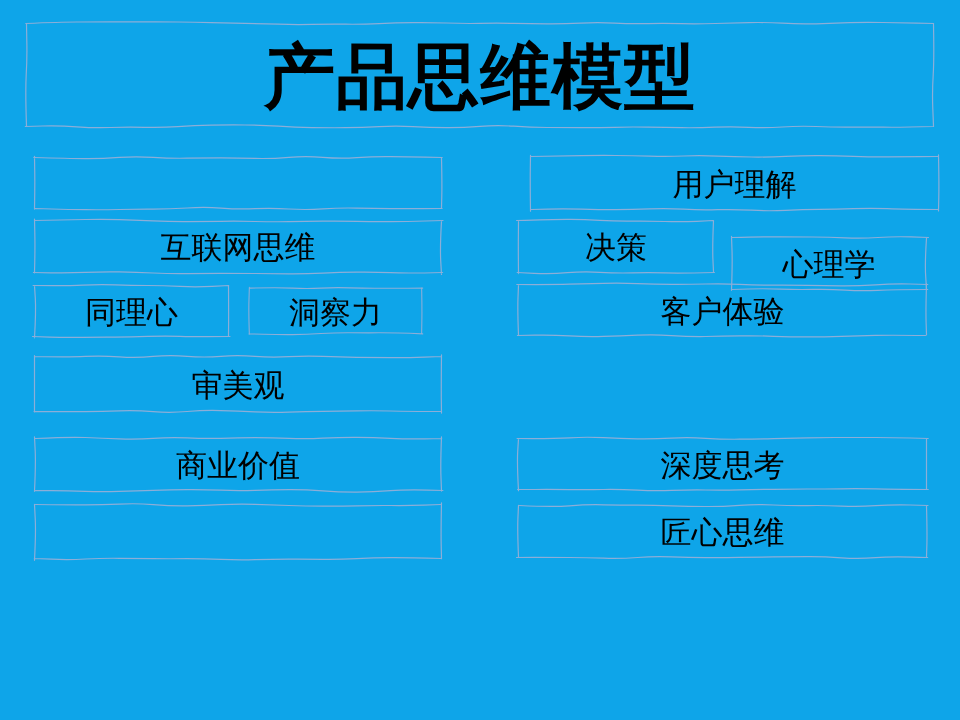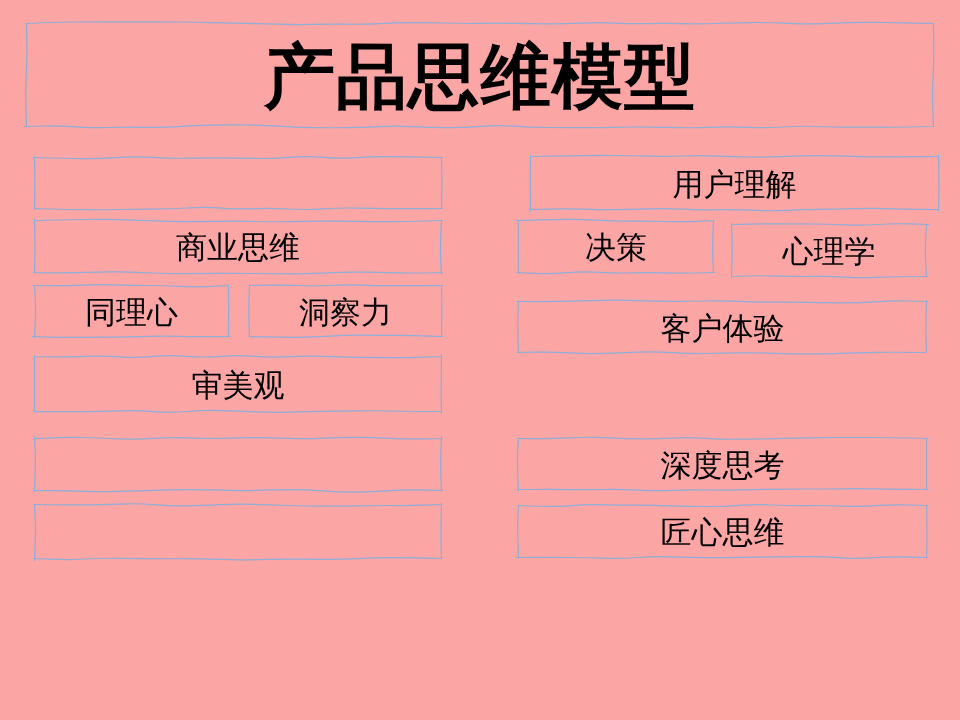--- a/index.html
+++ b/index.html
@@ -32,67 +32,68 @@
     font-weight:700;
     color:var(--text);
     white-space:nowrap;
     letter-spacing:1px;
     padding-top:4px;
   }
 </style>
 </head>
 <body>
 
-<div class="canvas" style="--line: #8caed8; --text: #000000; background: #fca5a5;">
+<div class="canvas" style="--line: #8caed8; --text: #000000; background: #0ea5e9;">
 
   <div class="sketch" style="left:25px;top:22px;width:910px;height:106px;">
       <svg viewBox="0 0 910 106">
         <path d="M0.8 1.5 Q35.1 0.0 51.9 0.0 Q68.7 -0.0 85.5 -0.1 Q102.3 -0.1 119.1 -0.1 Q135.9 -0.2 152.7 -0.0 Q169.5 0.1 186.3 0.6 Q203.1 1.0 219.9 1.4 Q236.6 1.7 253.4 2.2 Q270.2 2.8 287.0 2.4 Q303.8 2.0 320.6 2.2 Q337.4 2.4 354.2 1.6 Q371.0 0.8 387.8 0.6 Q404.6 0.4 421.4 1.0 Q438.2 1.7 455.0 1.4 Q471.8 1.0 488.6 1.4 Q505.4 1.8 522.2 1.8 Q539.0 1.9 555.8 1.1 Q572.6 0.2 589.4 1.1 Q606.2 2.0 623.0 1.6 Q639.8 1.3 656.6 1.7 Q673.4 2.0 690.1 1.5 Q706.9 1.0 723.7 0.6 Q740.5 0.2 757.3 1.2 Q774.1 2.3 790.9 1.8 Q807.7 1.2 824.5 0.6 Q841.3 0.1 858.1 0.5 Q874.9 0.9 891.7 1.2 L908.6 1.5 M908.5 2.4 Q909.2 35.8 908.2 53.0 Q907.1 70.2 907.8 86.9 L908.5 103.7 M908.6 104.5 Q874.9 105.5 858.1 105.2 Q841.3 105.0 824.5 105.1 Q807.7 105.2 790.9 104.5 Q774.1 103.8 757.3 105.0 Q740.5 106.1 723.7 105.3 Q706.9 104.4 690.1 105.2 Q673.4 105.9 656.6 105.7 Q639.8 105.6 623.0 105.2 Q606.2 104.8 589.4 105.3 Q572.6 105.8 555.8 105.7 Q539.0 105.6 522.2 105.5 Q505.4 105.3 488.6 104.2 Q471.8 103.1 455.0 104.4 Q438.2 105.8 421.4 105.7 Q404.6 105.6 387.8 104.6 Q371.0 103.6 354.2 104.6 Q337.4 105.7 320.6 105.7 Q303.8 105.8 287.0 105.6 Q270.2 105.3 253.4 104.2 Q236.6 103.1 219.9 103.0 Q203.1 102.8 186.3 103.2 Q169.5 103.6 152.7 104.7 Q135.9 105.8 119.1 105.3 Q102.3 104.9 85.5 105.5 Q68.7 106.0 51.9 104.8 Q35.1 103.6 17.7 104.0 L0.3 104.5 M1.5 103.9 Q0.3 70.2 1.2 53.0 Q2.2 35.8 1.8 18.8 L1.5 1.8" fill="none" stroke="var(--line)" stroke-width="1.2" stroke-linecap="round"></path>
       </svg>
     <span class="title-label">产品思维模型</span>
   </div>
 
   <div class="sketch" style="left:33px;top:156px;width:410px;height:54px;">
       <svg viewBox="0 0 410 54">
         <path d="M0.8 1.5 Q35.4 2.5 52.4 2.6 Q69.3 2.7 86.3 1.4 Q103.3 0.2 120.2 1.4 Q137.2 2.5 154.1 2.2 Q171.1 1.9 188.0 1.9 Q205.0 1.9 222.0 2.4 Q238.9 2.8 255.9 1.3 Q272.8 -0.1 289.8 1.3 Q306.8 2.8 323.7 1.6 Q340.7 0.4 357.6 0.6 Q374.6 0.7 391.9 1.1 L409.2 1.5 M408.5 2.3 Q409.1 27.0 408.8 39.4 L408.5 51.8 M409.1 52.5 Q374.6 52.8 357.6 52.6 Q340.7 52.5 323.7 52.1 Q306.8 51.7 289.8 52.9 Q272.8 54.0 255.9 53.0 Q238.9 52.0 222.0 52.7 Q205.0 53.4 188.0 52.1 Q171.1 50.9 154.1 52.0 Q137.2 53.1 120.2 53.1 Q103.3 53.0 86.3 53.5 Q69.3 53.9 52.4 53.7 Q35.4 53.5 18.8 53.0 L2.1 52.5 M1.5 53.1 Q2.0 27.0 1.7 13.6 L1.5 0.3" fill="none" stroke="var(--line)" stroke-width="1.2" stroke-linecap="round"></path>
       </svg>
   </div>
 
   <div class="sketch" style="left:33px;top:219px;width:410px;height:55px;">
       <svg viewBox="0 0 410 55">
         <path d="M1.4 1.5 Q35.4 0.9 52.4 0.5 Q69.3 0.1 86.3 0.6 Q103.3 1.2 120.2 1.9 Q137.2 2.7 154.1 2.6 Q171.1 2.5 188.0 2.3 Q205.0 2.0 222.0 2.5 Q238.9 2.9 255.9 2.7 Q272.8 2.4 289.8 2.2 Q306.8 2.0 323.7 2.4 Q340.7 2.7 357.6 2.6 Q374.6 2.5 392.3 2.0 L410.0 1.5 M408.5 2.1 Q407.0 27.5 407.7 41.5 L408.5 55.5 M409.6 53.5 Q374.6 54.4 357.6 53.7 Q340.7 53.0 323.7 53.2 Q306.8 53.4 289.8 54.2 Q272.8 55.0 255.9 54.9 Q238.9 54.7 222.0 54.5 Q205.0 54.3 188.0 54.3 Q171.1 54.4 154.1 54.6 Q137.2 54.8 120.2 54.0 Q103.3 53.2 86.3 52.9 Q69.3 52.6 52.4 53.4 Q35.4 54.1 17.9 53.8 L0.4 53.5 M1.5 54.1 Q2.2 27.5 1.8 13.8 L1.5 0.0" fill="none" stroke="var(--line)" stroke-width="1.2" stroke-linecap="round"></path>
       </svg>
-    <span class="box-label">商业思维</span>
+    <span class="box-label">互联网思维</span>
   </div>
 
   <div class="sketch" style="left:33px;top:284px;width:197px;height:54px;">
       <svg viewBox="0 0 197 54">
         <path d="M0.1 1.5 Q33.8 1.9 50.0 1.1 Q66.2 0.4 82.3 0.9 Q98.5 1.4 114.7 1.5 Q130.8 1.6 147.0 2.4 Q163.2 3.2 179.4 2.3 L195.7 1.5 M195.5 1.7 Q195.7 27.0 195.6 39.5 L195.5 52.1 M197.0 52.5 Q163.2 52.8 147.0 52.3 Q130.8 51.8 114.7 52.4 Q98.5 53.1 82.3 53.1 Q66.2 53.0 50.0 53.3 Q33.8 53.7 16.7 53.1 L-0.5 52.5 M1.5 53.8 Q3.1 27.0 2.3 14.3 L1.5 1.6" fill="none" stroke="var(--line)" stroke-width="1.2" stroke-linecap="round"></path>
       </svg>
     <span class="box-label">同理心</span>
   </div>
 
-  <div class="sketch" style="left:248px;top:284px;width:195px;height:54px;">
+  <div class="sketch" style="left:248px;top:284px;width:175px;height:54px;">
       <svg viewBox="0 0 195 54">
         <path d="M2.4 1.5 Q33.5 0.6 49.5 1.5 Q65.5 2.4 81.5 1.5 Q97.5 0.5 113.5 1.2 Q129.5 1.8 145.5 1.7 Q161.5 1.6 178.1 1.6 L194.7 1.5 M193.5 1.5 Q194.0 27.0 193.7 39.3 L193.5 51.5 M194.7 52.5 Q161.5 51.2 145.5 51.3 Q129.5 51.4 113.5 51.2 Q97.5 51.1 81.5 52.1 Q65.5 53.1 49.5 53.3 Q33.5 53.4 17.3 52.9 L1.1 52.5 M1.5 52.8 Q0.6 27.0 1.1 13.9 L1.5 0.7" fill="none" stroke="var(--line)" stroke-width="1.2" stroke-linecap="round"></path>
       </svg>
     <span class="box-label">洞察力</span>
   </div>
 
   <div class="sketch" style="left:33px;top:355px;width:410px;height:58px;">
       <svg viewBox="0 0 410 58">
         <path d="M1.6 1.5 Q35.4 2.2 52.4 1.4 Q69.3 0.7 86.3 1.8 Q103.3 3.0 120.2 1.4 Q137.2 -0.2 154.1 1.3 Q171.1 2.7 188.0 1.3 Q205.0 -0.0 222.0 1.4 Q238.9 2.8 255.9 1.7 Q272.8 0.7 289.8 1.4 Q306.8 2.1 323.7 2.4 Q340.7 2.6 357.6 2.7 Q374.6 2.8 391.4 2.2 L408.2 1.5 M408.5 -0.1 Q408.2 29.0 408.3 43.5 L408.5 58.1 M408.6 56.5 Q374.6 56.4 357.6 56.0 Q340.7 55.6 323.7 55.9 Q306.8 56.1 289.8 56.3 Q272.8 56.5 255.9 57.1 Q238.9 57.7 222.0 56.9 Q205.0 56.0 188.0 55.6 Q171.1 55.1 154.1 56.5 Q137.2 58.0 120.2 56.7 Q103.3 55.3 86.3 55.9 Q69.3 56.6 52.4 56.6 Q35.4 56.6 18.2 56.6 L1.0 56.5 M1.5 57.0 Q1.5 29.0 1.5 14.8 L1.5 0.7" fill="none" stroke="var(--line)" stroke-width="1.2" stroke-linecap="round"></path>
       </svg>
     <span class="box-label">审美观</span>
   </div>
 
   <div class="sketch" style="left:33px;top:437px;width:410px;height:55px;">
       <svg viewBox="0 0 410 55">
         <path d="M2.4 1.5 Q35.4 -0.1 52.4 0.5 Q69.3 1.1 86.3 1.9 Q103.3 2.6 120.2 1.4 Q137.2 0.1 154.1 0.9 Q171.1 1.7 188.0 1.3 Q205.0 0.8 222.0 0.7 Q238.9 0.7 255.9 1.4 Q272.8 2.1 289.8 1.2 Q306.8 0.3 323.7 0.4 Q340.7 0.4 357.6 1.3 Q374.6 2.2 391.7 1.8 L408.7 1.5 M408.5 -0.2 Q407.4 27.5 408.0 40.8 L408.5 54.1 M409.9 53.5 Q374.6 52.3 357.6 53.7 Q340.7 55.1 323.7 55.1 Q306.8 55.2 289.8 53.9 Q272.8 52.5 255.9 52.6 Q238.9 52.7 222.0 53.3 Q205.0 53.9 188.0 53.2 Q171.1 52.6 154.1 52.7 Q137.2 52.9 120.2 53.3 Q103.3 53.8 86.3 54.3 Q69.3 54.8 52.4 54.3 Q35.4 53.9 18.5 53.7 L1.6 53.5 M1.5 54.3 Q2.8 27.5 2.2 13.7 L1.5 -0.1" fill="none" stroke="var(--line)" stroke-width="1.2" stroke-linecap="round"></path>
       </svg>
+    <span class="box-label">商业价值</span>
   </div>
 
   <div class="sketch" style="left:33px;top:503px;width:410px;height:57px;">
       <svg viewBox="0 0 410 57">
         <path d="M2.4 1.5 Q35.4 1.9 52.4 1.9 Q69.3 1.9 86.3 1.1 Q103.3 0.2 120.2 1.6 Q137.2 3.0 154.1 2.8 Q171.1 2.6 188.0 1.7 Q205.0 0.9 222.0 1.4 Q238.9 1.9 255.9 2.5 Q272.8 3.1 289.8 3.1 Q306.8 3.2 323.7 2.8 Q340.7 2.4 357.6 2.5 Q374.6 2.7 391.0 2.1 L407.5 1.5 M408.5 -0.2 Q407.9 28.5 408.2 42.1 L408.5 55.7 M408.5 55.5 Q374.6 54.5 357.6 54.6 Q340.7 54.7 323.7 55.6 Q306.8 56.5 289.8 56.3 Q272.8 56.0 255.9 56.1 Q238.9 56.3 222.0 56.7 Q205.0 57.2 188.0 56.4 Q171.1 55.7 154.1 55.7 Q137.2 55.8 120.2 55.7 Q103.3 55.5 86.3 55.3 Q69.3 55.1 52.4 56.0 Q35.4 57.0 18.3 56.2 L1.3 55.5 M1.5 57.3 Q3.0 28.5 2.2 15.0 L1.5 1.4" fill="none" stroke="var(--line)" stroke-width="1.2" stroke-linecap="round"></path>
       </svg>
   </div>
 
   <div class="sketch" style="left:517px;top:155px;width:411px;height:56px;margin-left:12px;">
       <svg viewBox="0 0 411 56">
@@ -101,28 +102,28 @@
     <span class="box-label">用户理解</span>
   </div>
 
   <div class="sketch" style="left:517px;top:219px;width:198px;height:55px;">
       <svg viewBox="0 0 198 55">
         <path d="M-0.4 1.5 Q34.0 0.4 50.3 0.3 Q66.5 0.2 82.8 1.3 Q99.0 2.3 115.3 2.1 Q131.5 1.9 147.8 2.5 Q164.0 3.0 179.9 2.3 L195.9 1.5 M196.5 1.5 Q195.4 27.5 195.9 40.1 L196.5 52.7 M197.4 53.5 Q164.0 54.3 147.8 53.9 Q131.5 53.5 115.3 53.9 Q99.0 54.3 82.8 53.3 Q66.5 52.3 50.3 53.7 Q34.0 55.1 17.1 54.3 L0.2 53.5 M1.5 54.6 Q1.2 27.5 1.4 15.0 L1.5 2.5" fill="none" stroke="var(--line)" stroke-width="1.2" stroke-linecap="round"></path>
       </svg>
     <span class="box-label">决策</span>
   </div>
 
-  <div class="sketch" style="left:730px;top:223px;width:198px;height:55px;">
+  <div class="sketch" style="left:730px;top:236px;width:198px;height:55px;">
       <svg viewBox="0 0 198 55">
         <path d="M2.3 1.5 Q34.0 0.7 50.3 0.8 Q66.5 0.9 82.8 1.0 Q99.0 1.1 115.3 1.9 Q131.5 2.7 147.8 1.5 Q164.0 0.4 181.2 0.9 L198.5 1.5 M196.5 2.1 Q194.8 27.5 195.7 40.4 L196.5 53.2 M197.7 53.5 Q164.0 53.5 147.8 54.3 Q131.5 55.1 115.3 54.1 Q99.0 53.0 82.8 53.4 Q66.5 53.7 50.3 53.1 Q34.0 52.5 18.1 53.0 L2.2 53.5 M1.5 54.3 Q2.5 27.5 2.0 13.9 L1.5 0.3" fill="none" stroke="var(--line)" stroke-width="1.2" stroke-linecap="round"></path>
       </svg>
     <span class="box-label">心理学</span>
   </div>
 
-  <div class="sketch" style="left:517px;top:300px;width:411px;height:54px;">
+  <div class="sketch" style="left:517px;top:283px;width:411px;height:54px;">
       <svg viewBox="0 0 411 54">
         <path d="M-0.2 1.5 Q35.5 1.7 52.5 1.2 Q69.5 0.7 86.5 0.3 Q103.5 -0.2 120.5 0.6 Q137.5 1.3 154.5 1.4 Q171.5 1.5 188.5 1.0 Q205.5 0.4 222.5 1.4 Q239.5 2.3 256.5 2.2 Q273.5 2.1 290.5 2.4 Q307.5 2.7 324.5 2.9 Q341.5 3.0 358.5 1.8 Q375.5 0.6 393.1 1.0 L410.8 1.5 M409.5 0.7 Q408.7 27.0 409.1 39.4 L409.5 51.8 M408.6 52.5 Q375.5 52.1 358.5 52.4 Q341.5 52.7 324.5 53.3 Q307.5 53.9 290.5 53.9 Q273.5 53.9 256.5 53.3 Q239.5 52.6 222.5 52.9 Q205.5 53.3 188.5 53.5 Q171.5 53.7 154.5 52.6 Q137.5 51.5 120.5 52.2 Q103.5 53.0 86.5 53.4 Q69.5 53.9 52.5 52.9 Q35.5 51.9 18.0 52.2 L0.4 52.5 M1.5 52.0 Q0.5 27.0 1.0 14.5 L1.5 2.0" fill="none" stroke="var(--line)" stroke-width="1.2" stroke-linecap="round"></path>
       </svg>
     <span class="box-label">客户体验</span>
   </div>
 
   <div class="sketch" style="left:517px;top:437px;width:411px;height:54px;">
       <svg viewBox="0 0 411 54">
         <path d="M0.1 1.5 Q35.5 1.8 52.5 0.8 Q69.5 -0.2 86.5 0.7 Q103.5 1.6 120.5 1.8 Q137.5 2.0 154.5 1.1 Q171.5 0.2 188.5 1.3 Q205.5 2.4 222.5 2.2 Q239.5 2.1 256.5 1.7 Q273.5 1.2 290.5 0.8 Q307.5 0.4 324.5 0.5 Q341.5 0.5 358.5 0.5 Q375.5 0.6 393.4 1.0 L411.2 1.5 M409.5 2.4 Q409.5 27.0 409.5 39.7 L409.5 52.4 M411.2 52.5 Q375.5 52.3 358.5 51.9 Q341.5 51.6 324.5 51.8 Q307.5 52.0 290.5 52.0 Q273.5 52.0 256.5 52.3 Q239.5 52.5 222.5 52.9 Q205.5 53.2 188.5 53.0 Q171.5 52.8 154.5 53.4 Q137.5 54.0 120.5 53.1 Q103.5 52.3 86.5 52.5 Q69.5 52.8 52.5 52.6 Q35.5 52.4 18.0 52.5 L0.5 52.5 M1.5 53.6 Q-0.0 27.0 0.7 14.4 L1.5 1.9" fill="none" stroke="var(--line)" stroke-width="1.2" stroke-linecap="round"></path>
       </svg>

